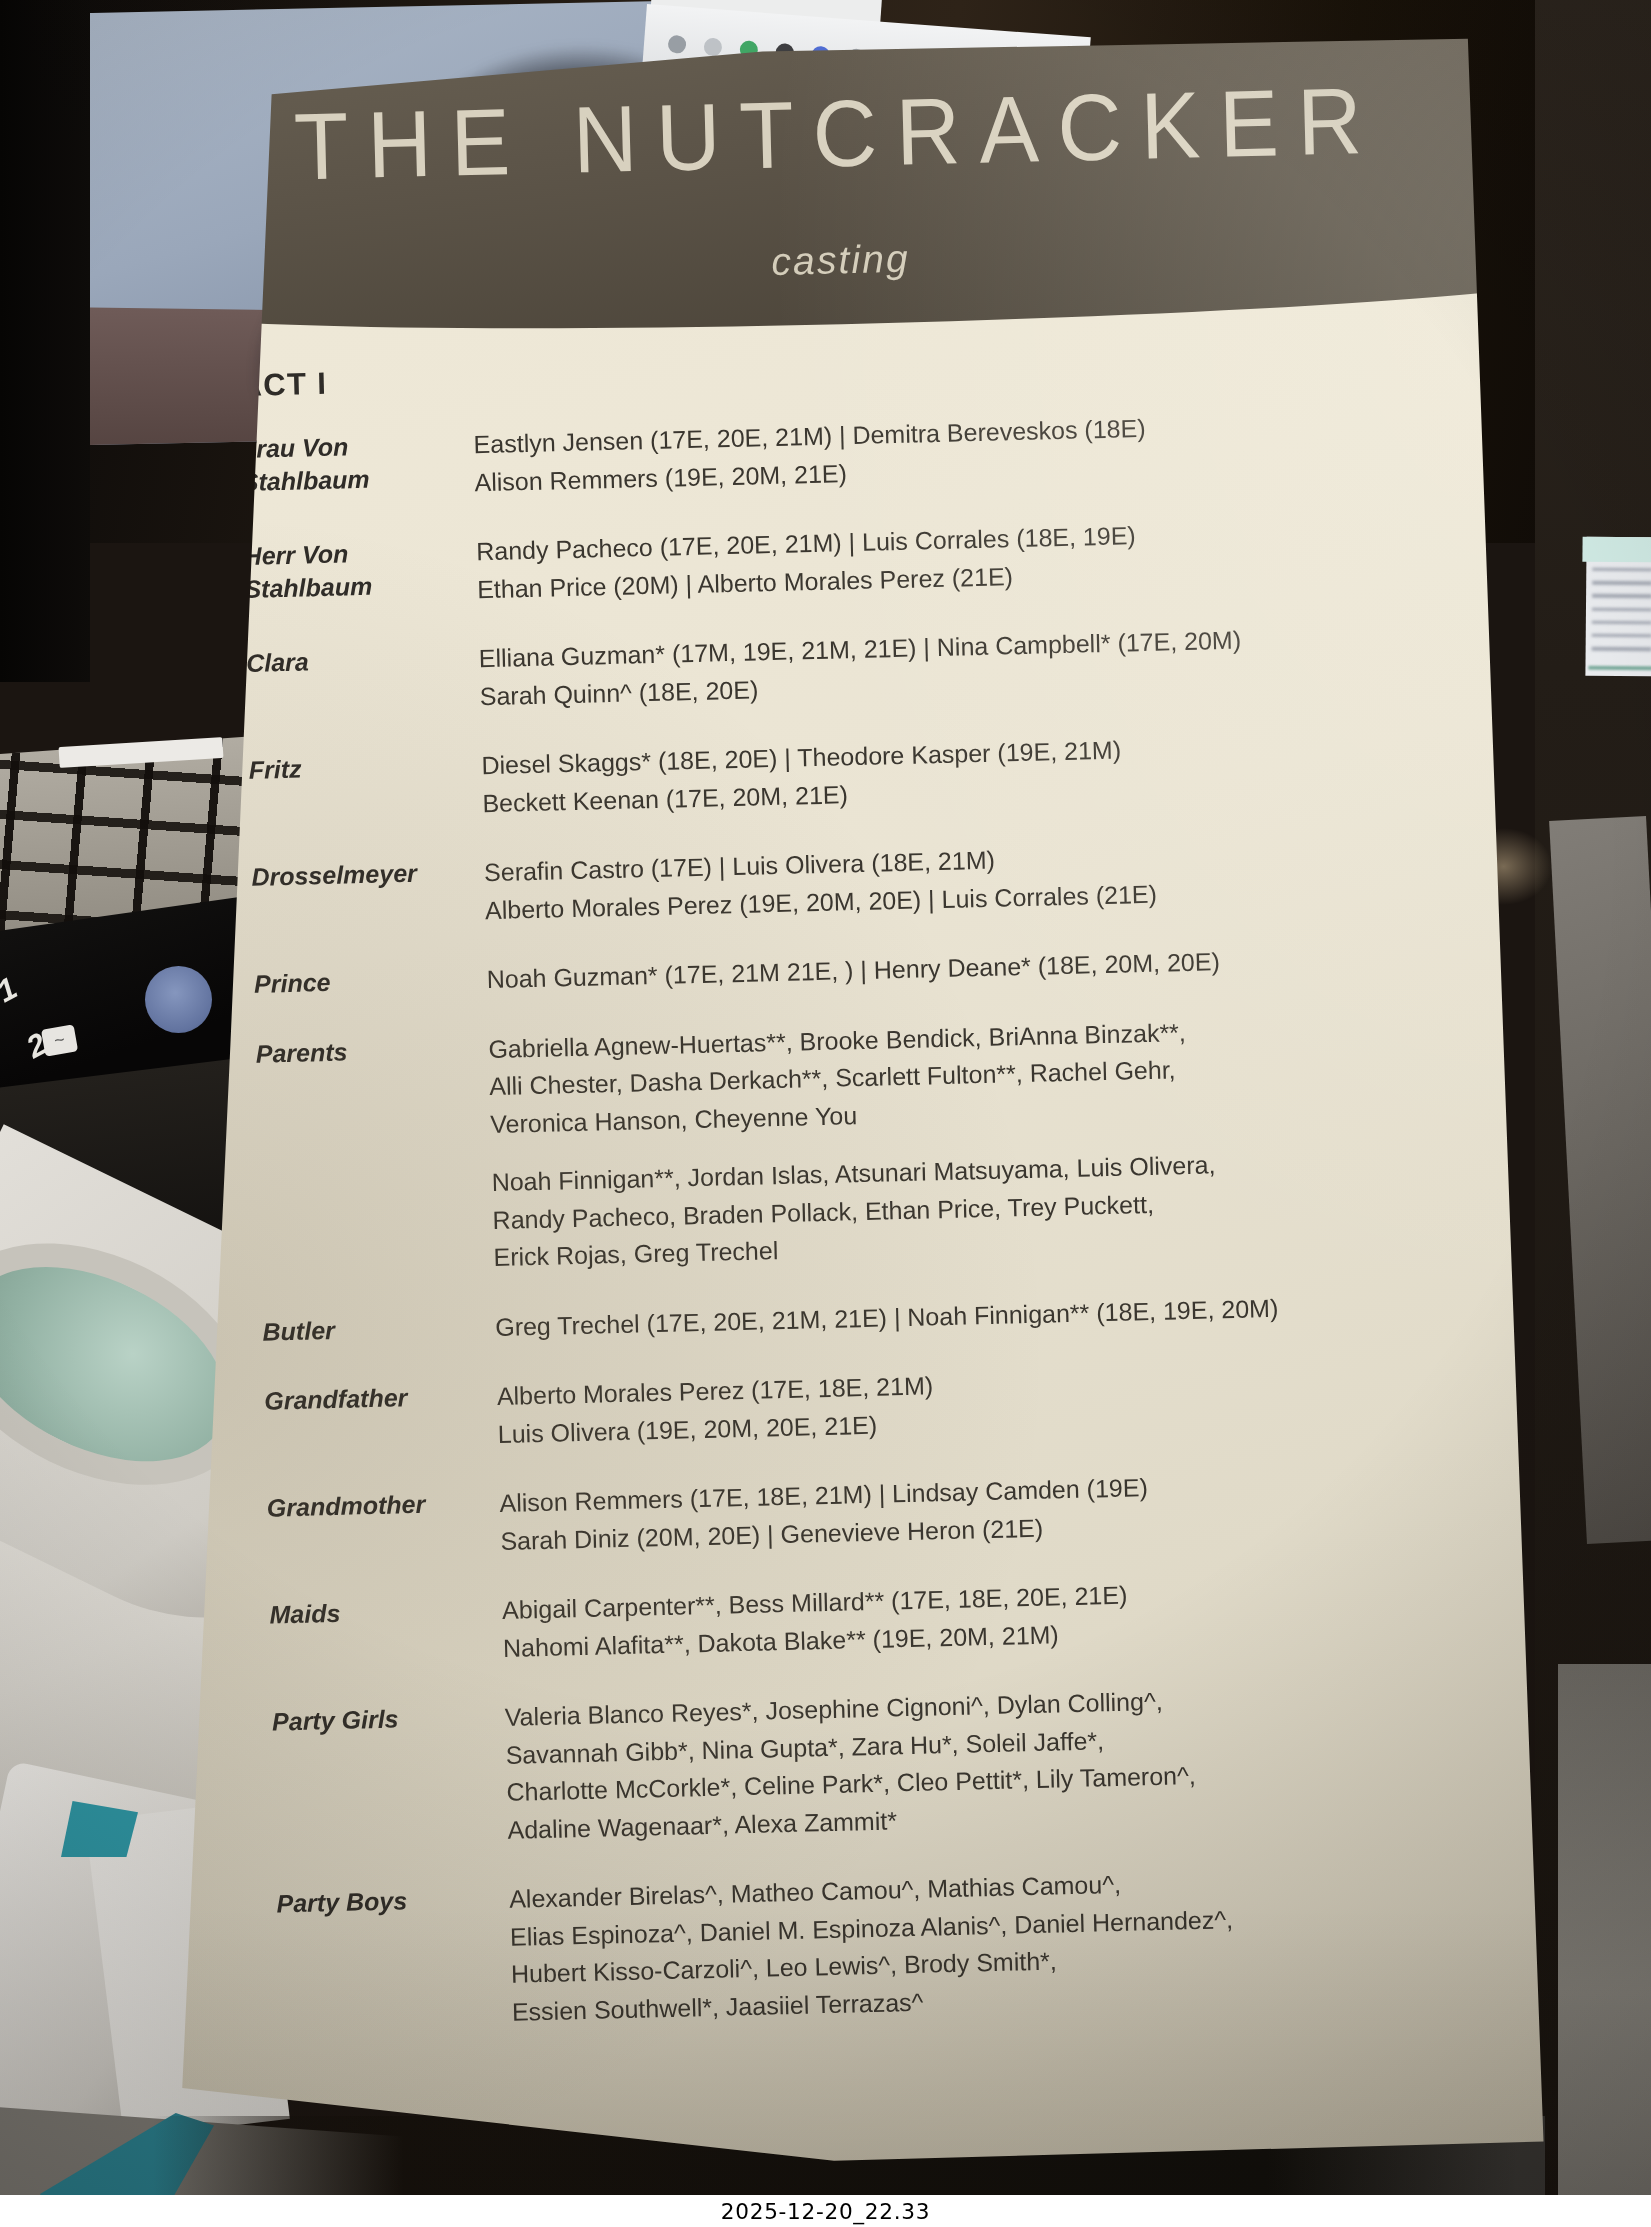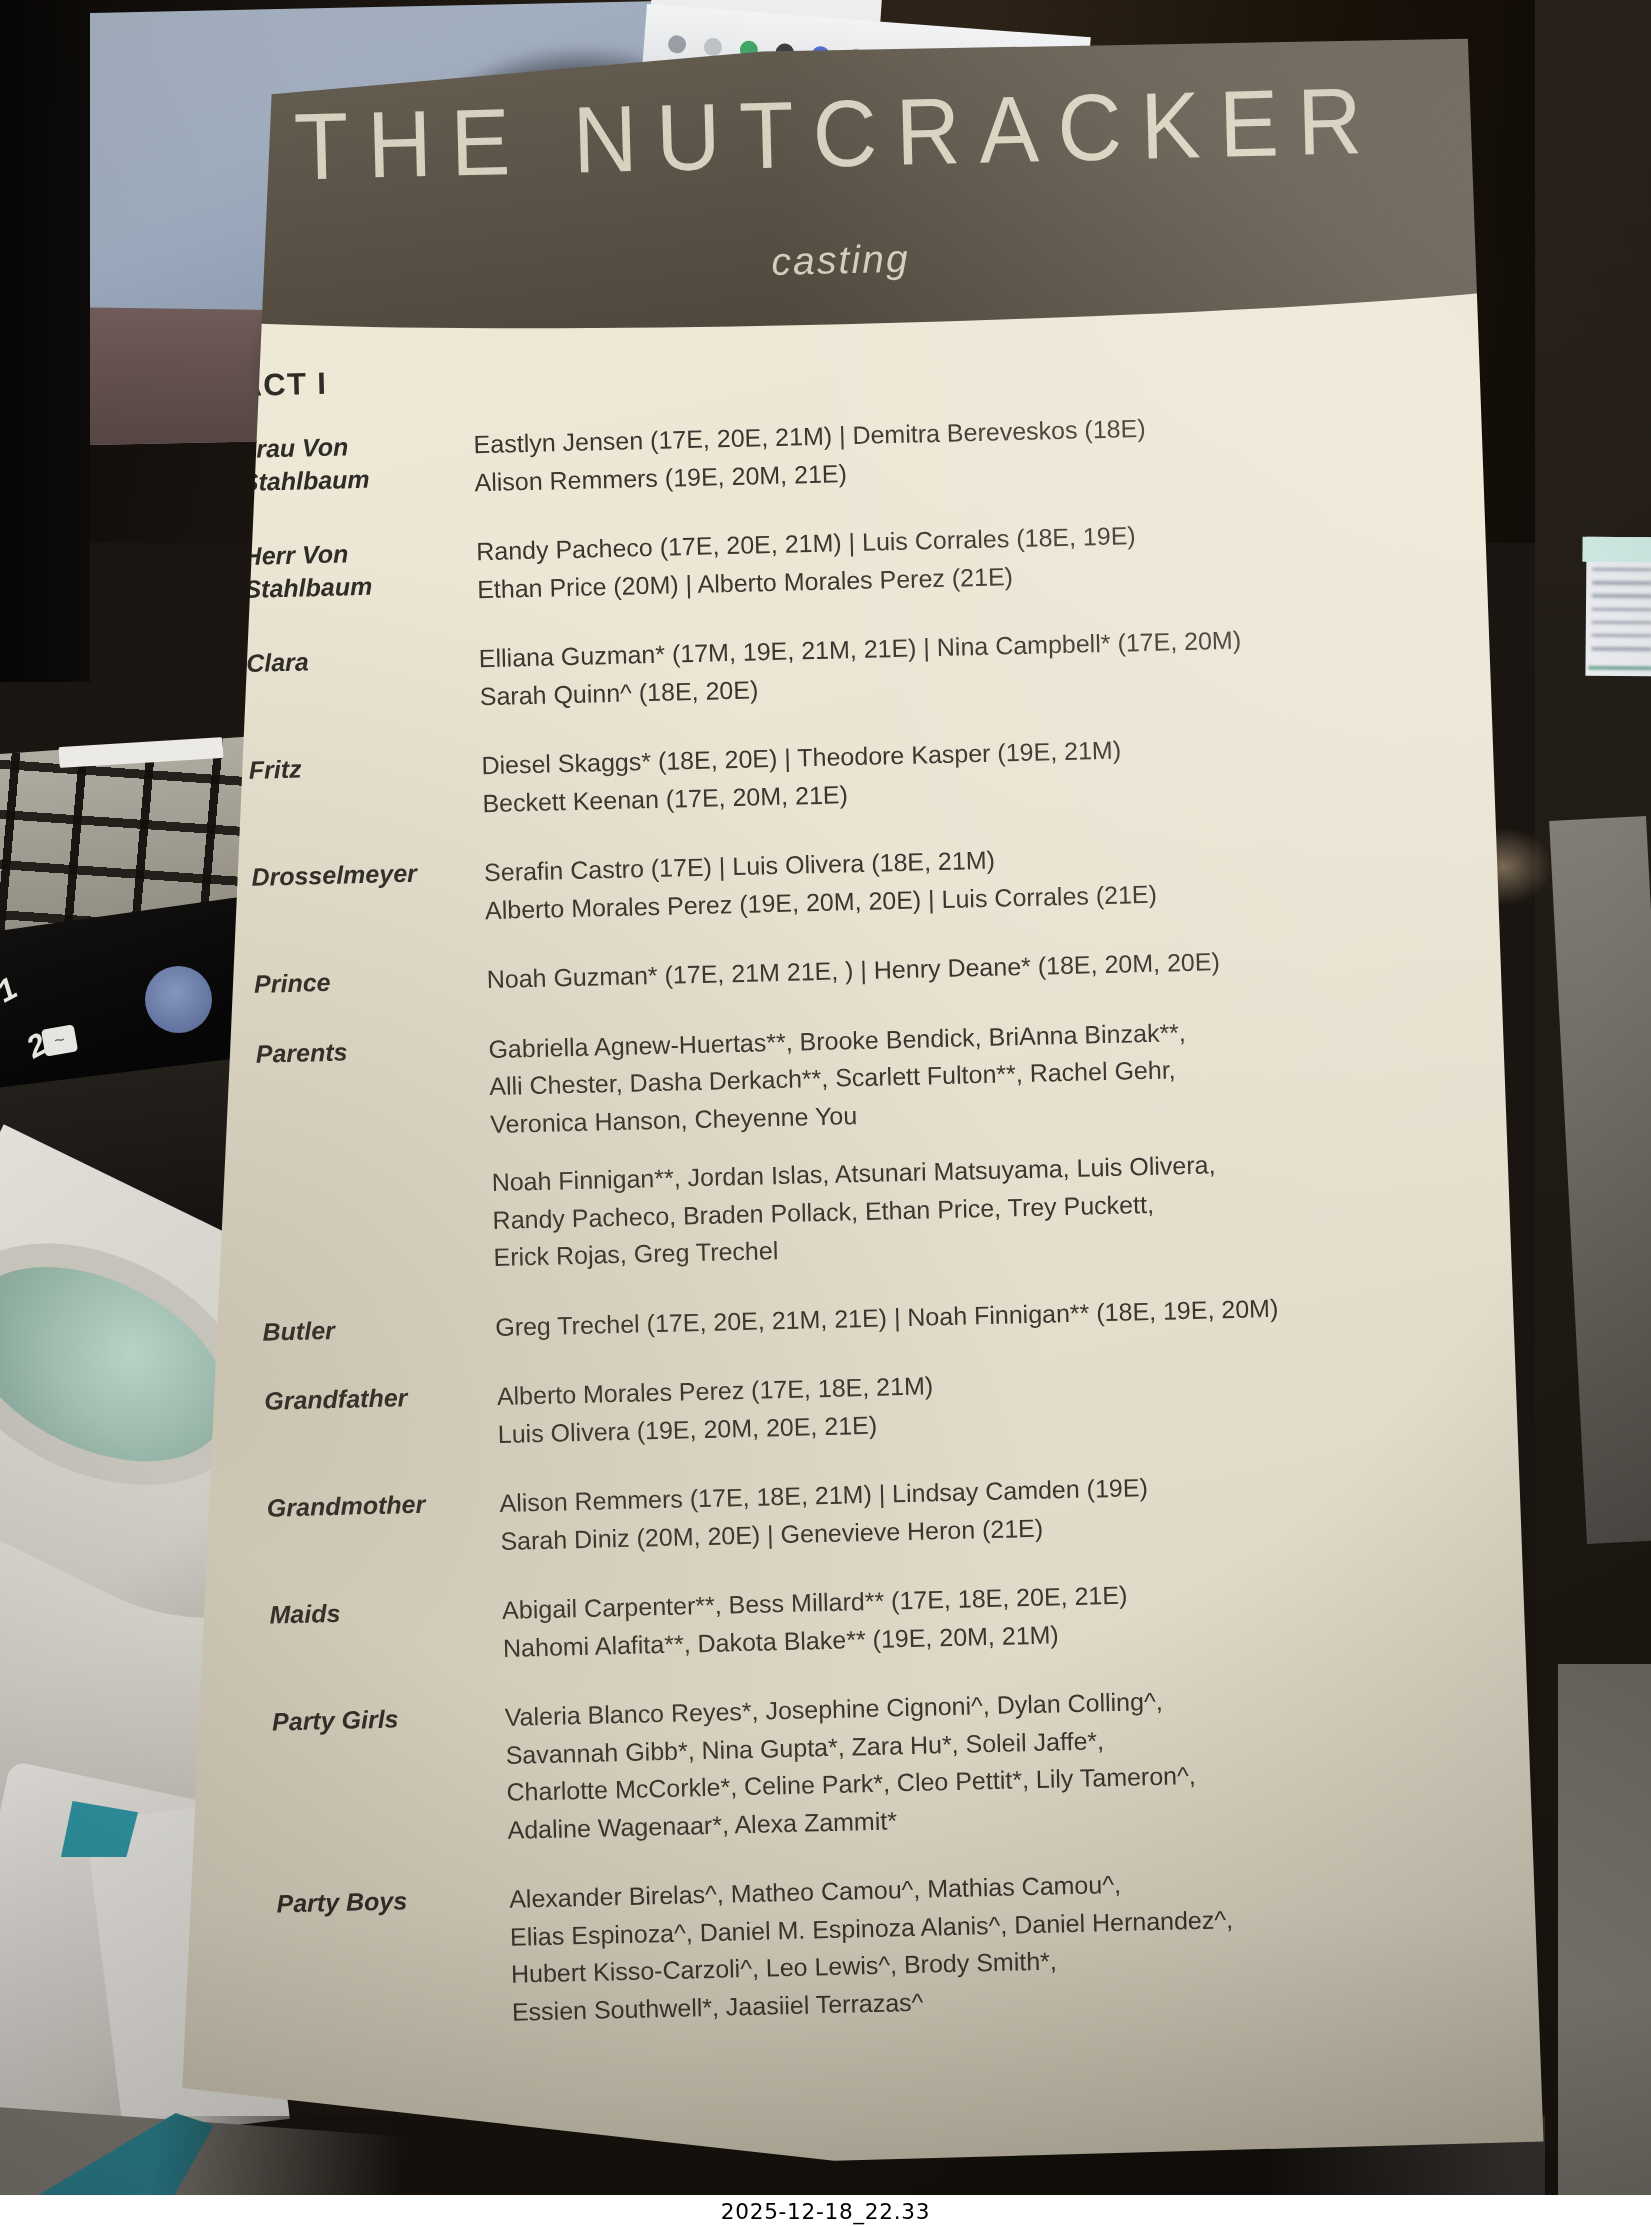--- a/index.html
+++ b/index.html
@@ -288,16 +288,16 @@
               </div>
             </div>
           </div>
       </div>
     </div>
     <div class="paper-shade"></div>
   </div>
 
   <div class="abs vignette"></div>
   <div class="abs timestamp-bar">
-    <span class="timestamp">2025-12-18_22.33</span>
+    <span class="timestamp">2025-12-20_22.33</span>
   </div>
 </div>
 
 
 </body></html>

